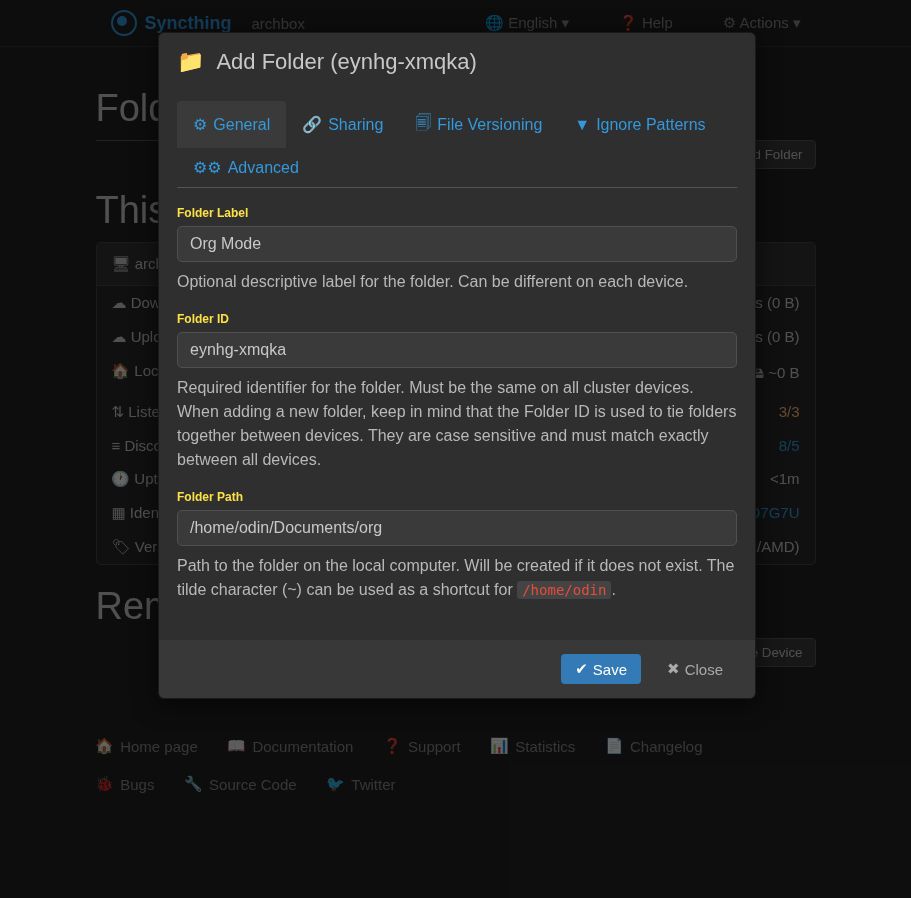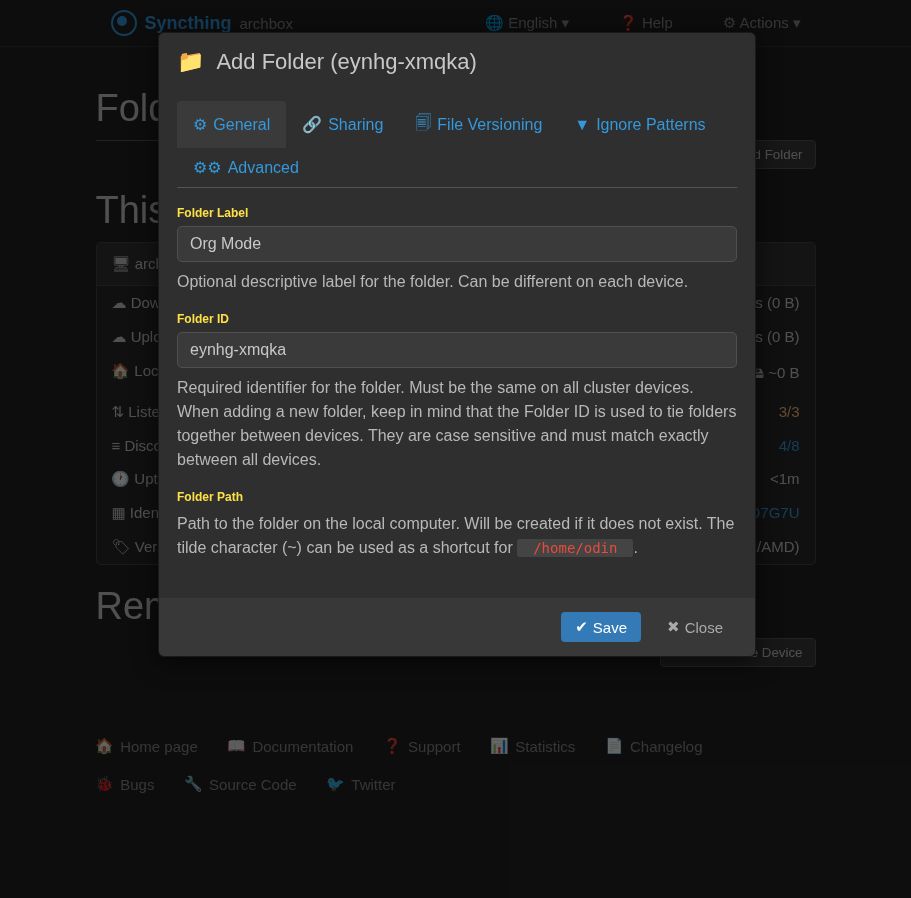--- a/index.html
+++ b/index.html
@@ -51,21 +51,21 @@
     .brand-logo::after {
       content: '';
       position: absolute;
       width: 10px;
       height: 10px;
       background: #3498db;
       border-radius: 50%;
       top: 4px;
       left: 4px;
     }
-    .nav-left { display: flex; align-items: center; gap: 8px; }
+    .nav-left { display: flex; align-items: center; gap: 20px; }
     .nav-right { display: flex; gap: 18px; color: #888; }
     .nav-item { color: #888; font-size: 15px; margin-left: 32px; }
     .hostname { color: #888; }
     .page {
       padding: 20px 0;
     }
     h1.section {
       font-size: 38px;
       font-weight: 500;
       color: #c8c8c8;
@@ -179,21 +179,21 @@
     }
     .help-text {
       color: #b8b8b8;
       font-size: 16px;
       line-height: 1.5;
       margin-top: 8px;
     }
     .help-text code {
       background: #444;
       color: #e74c3c;
-      padding: 1px 16px;
+      padding: 1px 5px;
       border-radius: 3px;
       font-family: Menlo, Consolas, monospace;
       font-size: 14px;
     }
     .modal-footer {
       background: #383838;
       padding: 14px 18px;
       display: flex;
       justify-content: flex-end;
       gap: 12px;
@@ -273,21 +273,21 @@
         <div class="row">
           <span><span class="ico">🏠</span> <span>Local State (Total)</span></span>
           <span><span class="ico">🖴</span> <span>~0 B</span></span>
         </div>
         <div class="row">
           <span><span class="ico">⇅</span> <span>Listeners</span></span>
           <span class="green">3/3</span>
         </div>
         <div class="row">
           <span><span class="ico">≡</span> <span>Discovery</span></span>
-          <span class="blue">4/8</span>
+          <span class="blue">8/5</span>
         </div>
         <div class="row">
           <span><span class="ico">🕐</span> <span>Uptime</span></span>
           <span>&lt;1m</span>
         </div>
         <div class="row">
           <span><span class="ico">▦</span> <span>Identification</span></span>
           <span class="blue">D7G7U</span>
         </div>
         <div class="row">
@@ -384,20 +384,21 @@
     </div>
 
     <div class="form-group">
       <label class="form-label">Folder ID</label>
       <input class="form-input" value="eynhg-xmqka" style="">
       <div class="help-text">Required identifier for the folder. Must be the same on all cluster devices. When adding a new folder, keep in mind that the Folder ID is used to tie folders together between devices. They are case sensitive and must match exactly between all devices.</div>
     </div>
 
     <div class="form-group">
       <label class="form-label">Folder Path</label>
+      <input class="form-input" value="/home/odin/Documents/org" style="">
       <div class="help-text">
         <span>Path to the folder on the local computer. Will be created if it does not exist. The tilde character (~) can be used as a shortcut for </span><code>/home/odin</code><span>.</span>
       </div>
     </div>
   </div>
   <div class="modal-footer">
     <button class="btn btn-primary">
       <span class="ico">✔</span>
       <span>Save</span>
     </button>

